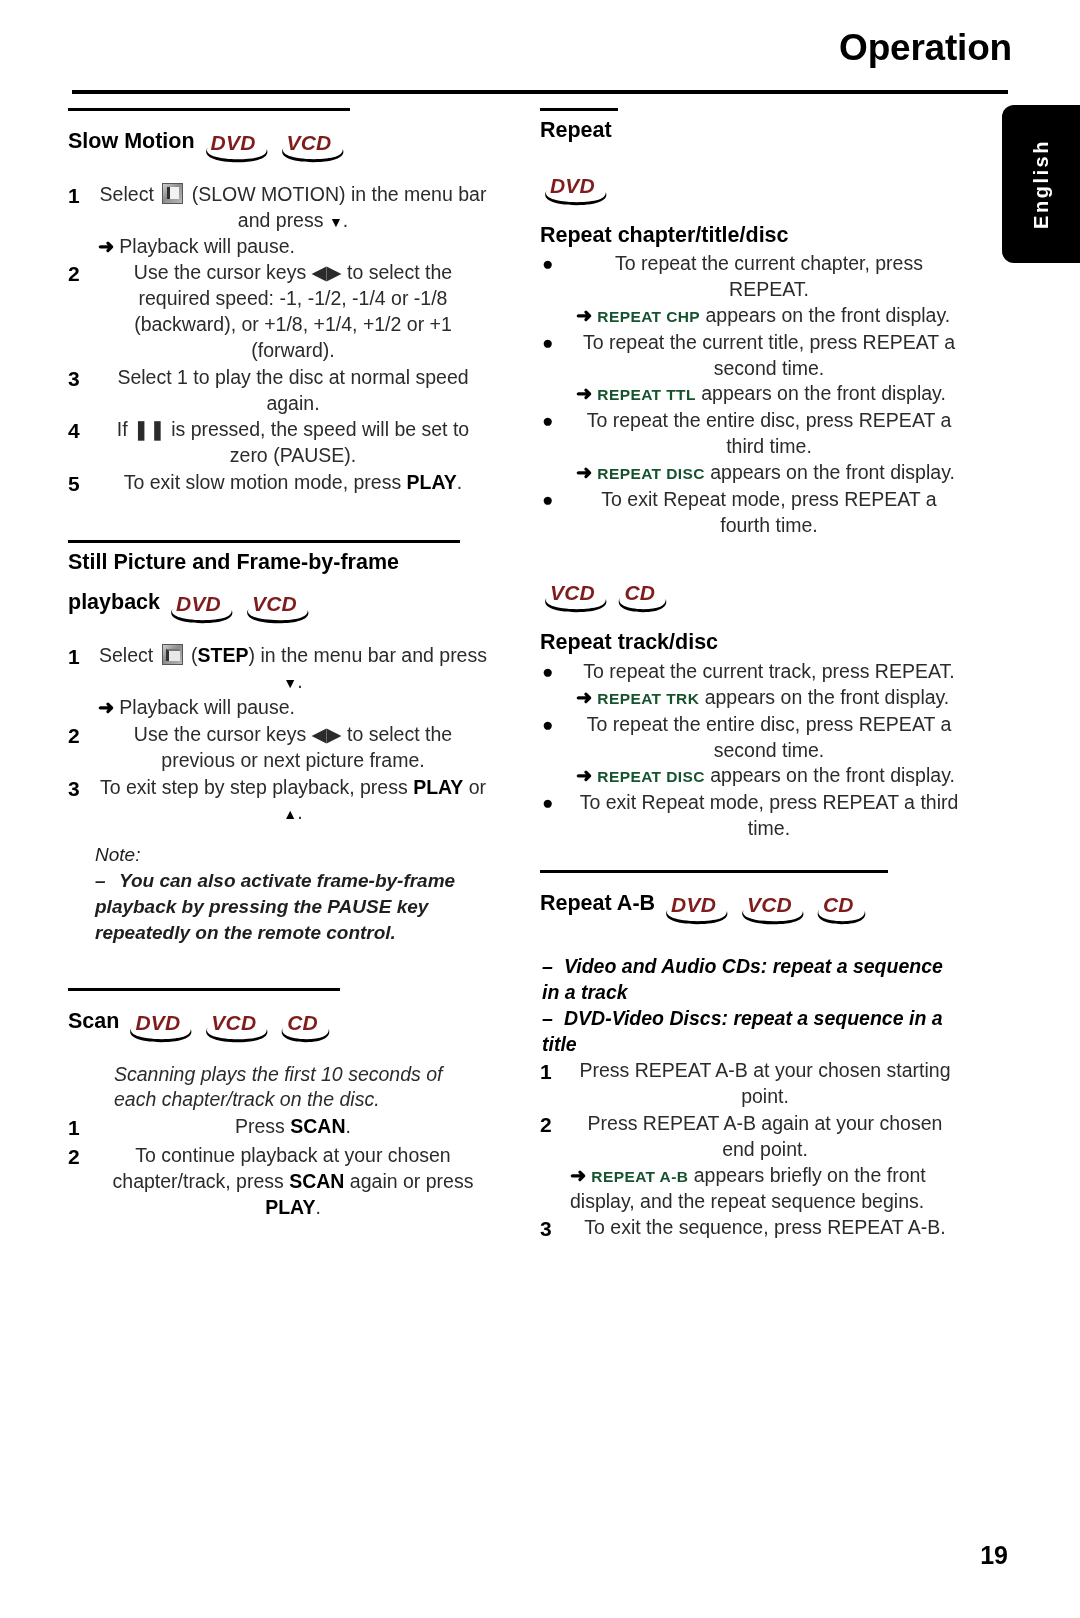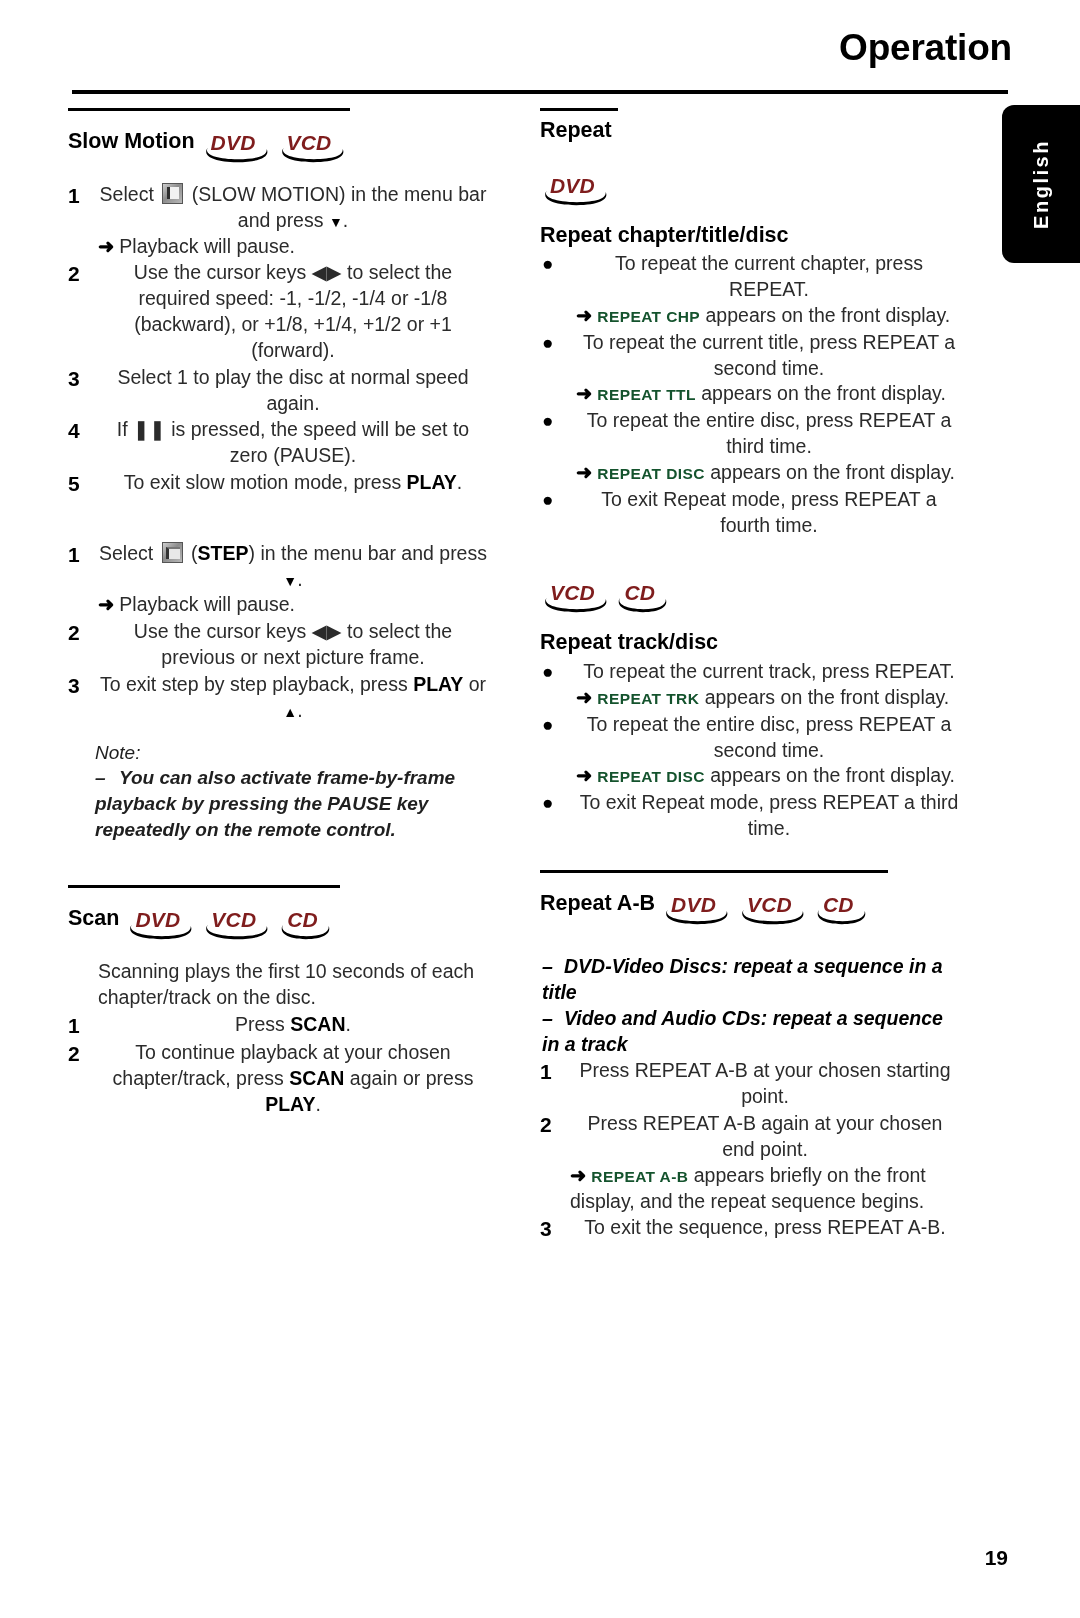--- a/index.html
+++ b/index.html
@@ -182,21 +182,21 @@
     font-style: italic;
     font-size: 19px;
     line-height: 1.36;
     color: #1f1f1f;
   }
   .note .note-head { display: block; }
   .note .dash-item { font-weight: bold; }
   .note .dash { display: inline-block; width: 24px; }
 
   
-  .para { margin-left: 30px; }
+  .para { margin-left: 46px; font-style: italic; }
 
   
   .ab-item {
     font-style: italic;
     font-weight: bold;
     font-size: 19.5px;
     line-height: 1.34;
     color: #000;
     margin-left: 2px;
   }
@@ -235,21 +235,21 @@
     border-top: 2px solid #777;
   }
   .glyph { font-size: 15px; color: #000; }
   .glyph-tri { font-size: 14px; }
 
   
   .page-num {
     position: absolute;
     right: 72px;
     bottom: 48px;
-    font-size: 21px;
+    font-size: 25px;
     font-weight: bold;
     color: #000;
   }
 </style>
 </head>
 <body>
 
 <div class="page">
 
   <div class="header-title">Operation</div>
@@ -297,20 +297,33 @@
       </div>
 
       <div class="step">
         <div class="step-num">5</div>
         <div class="step-text"><span>To exit slow motion mode, press </span><b>PLAY</b><span>.</span></div>
       </div>
     </div>
 
     <div class="gap-lg"></div>
 
+    <div class="sec">
+      <div class="sec-rule w-still"></div>
+      <div class="sec-head">
+        <span>Still Picture and Frame-by-frame</span><br>
+        <span>playback</span>
+        <span class="badge"><span>DVD</span><svg class="swoosh" viewBox="0 0 100 22" preserveAspectRatio="none">
+              <path d="M6,2 C-4,13 16,21 52,21 C86,21 104,14 98,4 C99,13 82,17 53,17 C20,17 -1,11 6,2 Z" fill="#000"></path>
+            </svg></span>
+        <span class="badge"><span>VCD</span><svg class="swoosh" viewBox="0 0 100 22" preserveAspectRatio="none">
+              <path d="M6,2 C-4,13 16,21 52,21 C86,21 104,14 98,4 C99,13 82,17 53,17 C20,17 -1,11 6,2 Z" fill="#000"></path>
+            </svg></span>
+      </div>
+    </div>
 
     <div class="body">
       <div class="step">
         <div class="step-num">1</div>
         <div class="step-text"><span>Select </span><span class="icon-img icon-step"></span><span> (</span><b>STEP</b><span>) in the menu bar and press </span><span class="glyph glyph-tri">▼</span><span>.</span></div>
       </div>
       <div class="arrowline"><span class="ar">➜</span><span>Playback will pause.</span></div>
 
       <div class="step">
         <div class="step-num">2</div>
@@ -449,22 +462,22 @@
               <path d="M6,2 C-4,13 16,21 52,21 C86,21 104,14 98,4 C99,13 82,17 53,17 C20,17 -1,11 6,2 Z" fill="#000"></path>
             </svg></span>
         <span class="badge"><span>CD</span><svg class="swoosh" viewBox="0 0 100 22" preserveAspectRatio="none">
               <path d="M6,2 C-4,13 16,21 52,21 C86,21 104,14 98,4 C99,13 82,17 53,17 C20,17 -1,11 6,2 Z" fill="#000"></path>
             </svg></span>
       </div>
     </div>
 
     <div class="gap-xs"></div>
 
+    <div class="ab-item"><span class="dash">–</span><span>Video and Audio CDs: repeat a sequence in a track</span></div>
     <div class="ab-item"><span class="dash">–</span><span>DVD-Video Discs: repeat a sequence in a title</span></div>
-    <div class="ab-item"><span class="dash">–</span><span>Video and Audio CDs: repeat a sequence in a track</span></div>
 
     <div class="body">
       <div class="step">
         <div class="step-num">1</div>
         <div class="step-text">Press REPEAT A-B at your chosen starting point.</div>
       </div>
       <div class="step">
         <div class="step-num">2</div>
         <div class="step-text">Press REPEAT A-B again at your chosen end point.</div>
       </div>

